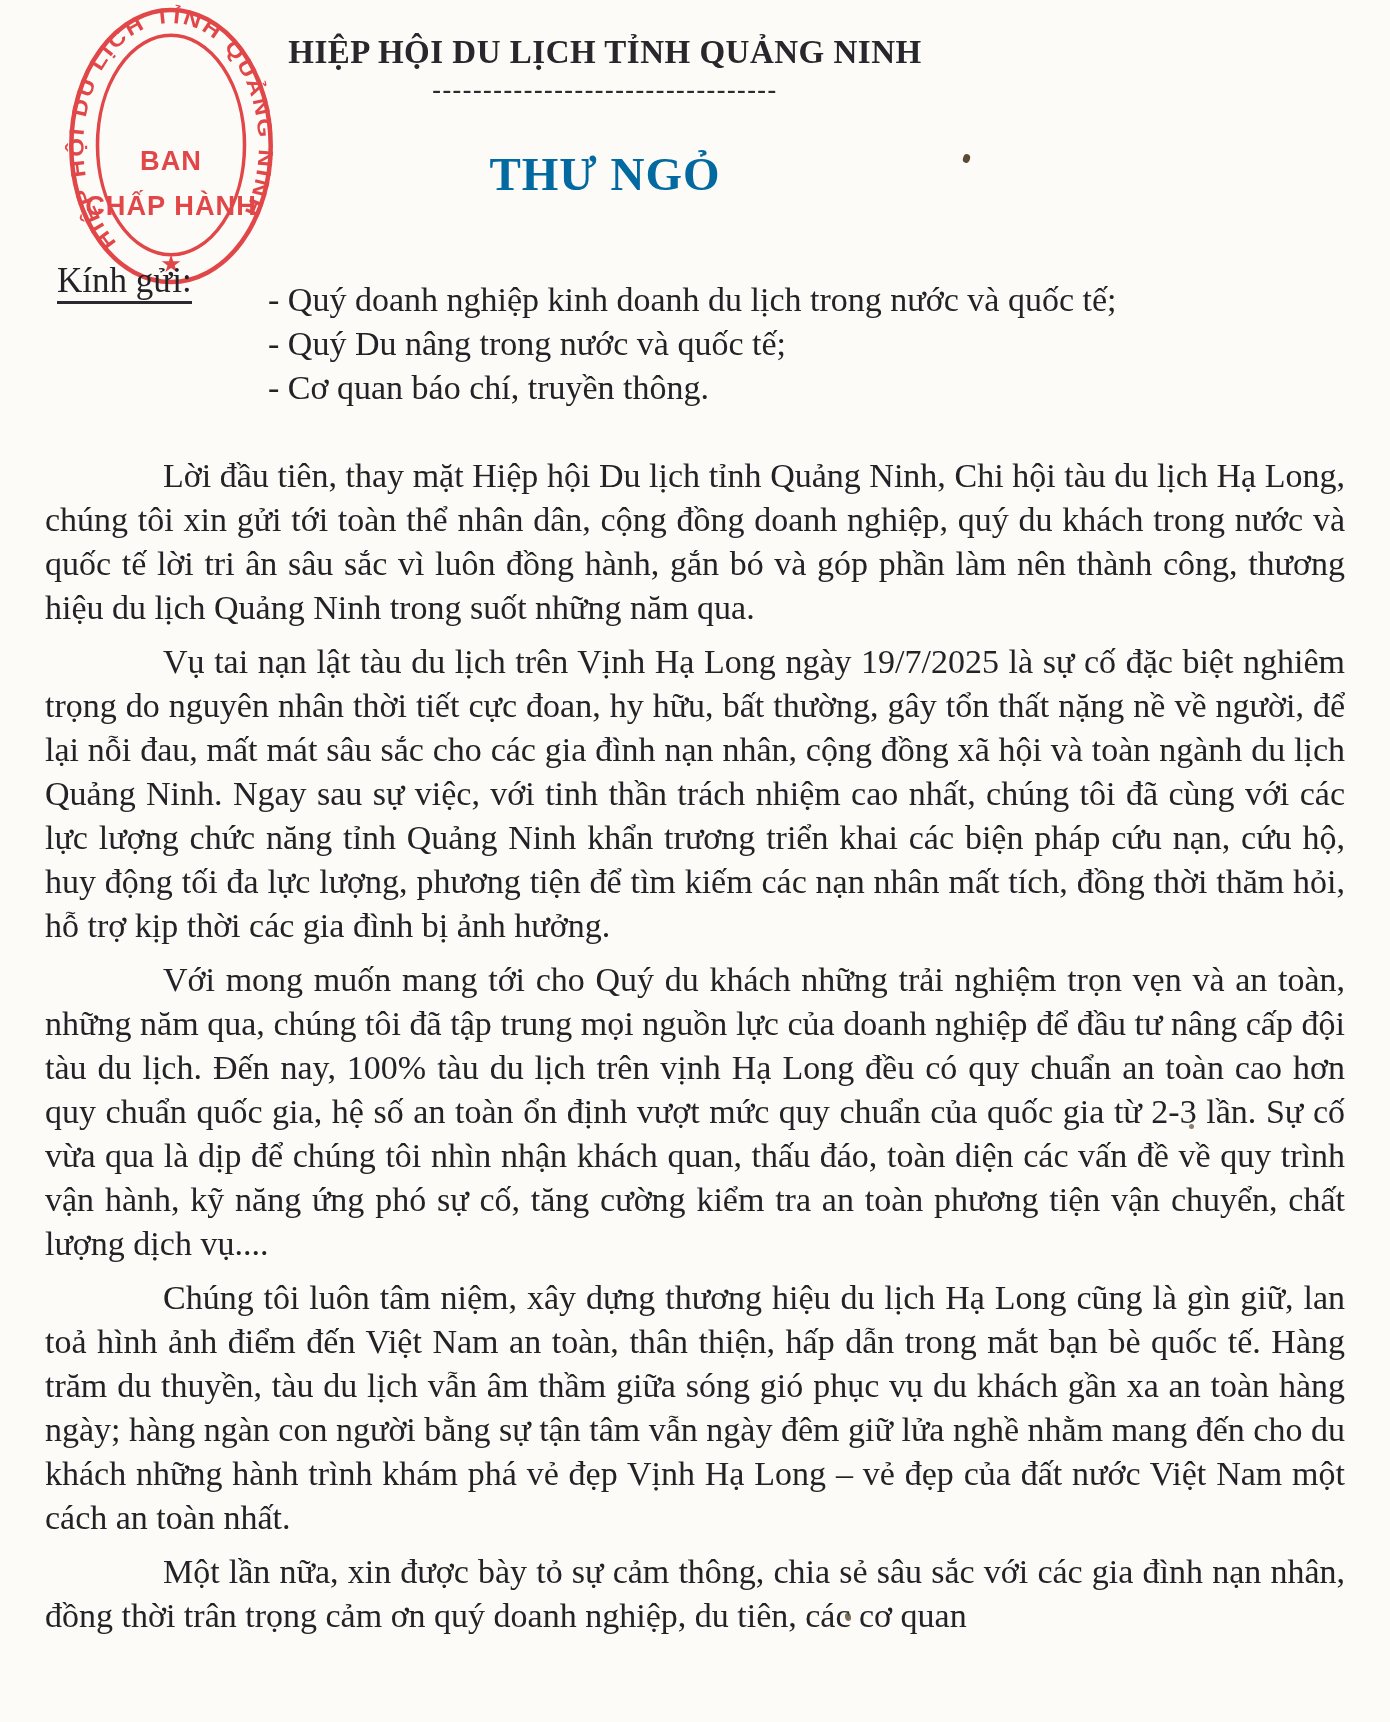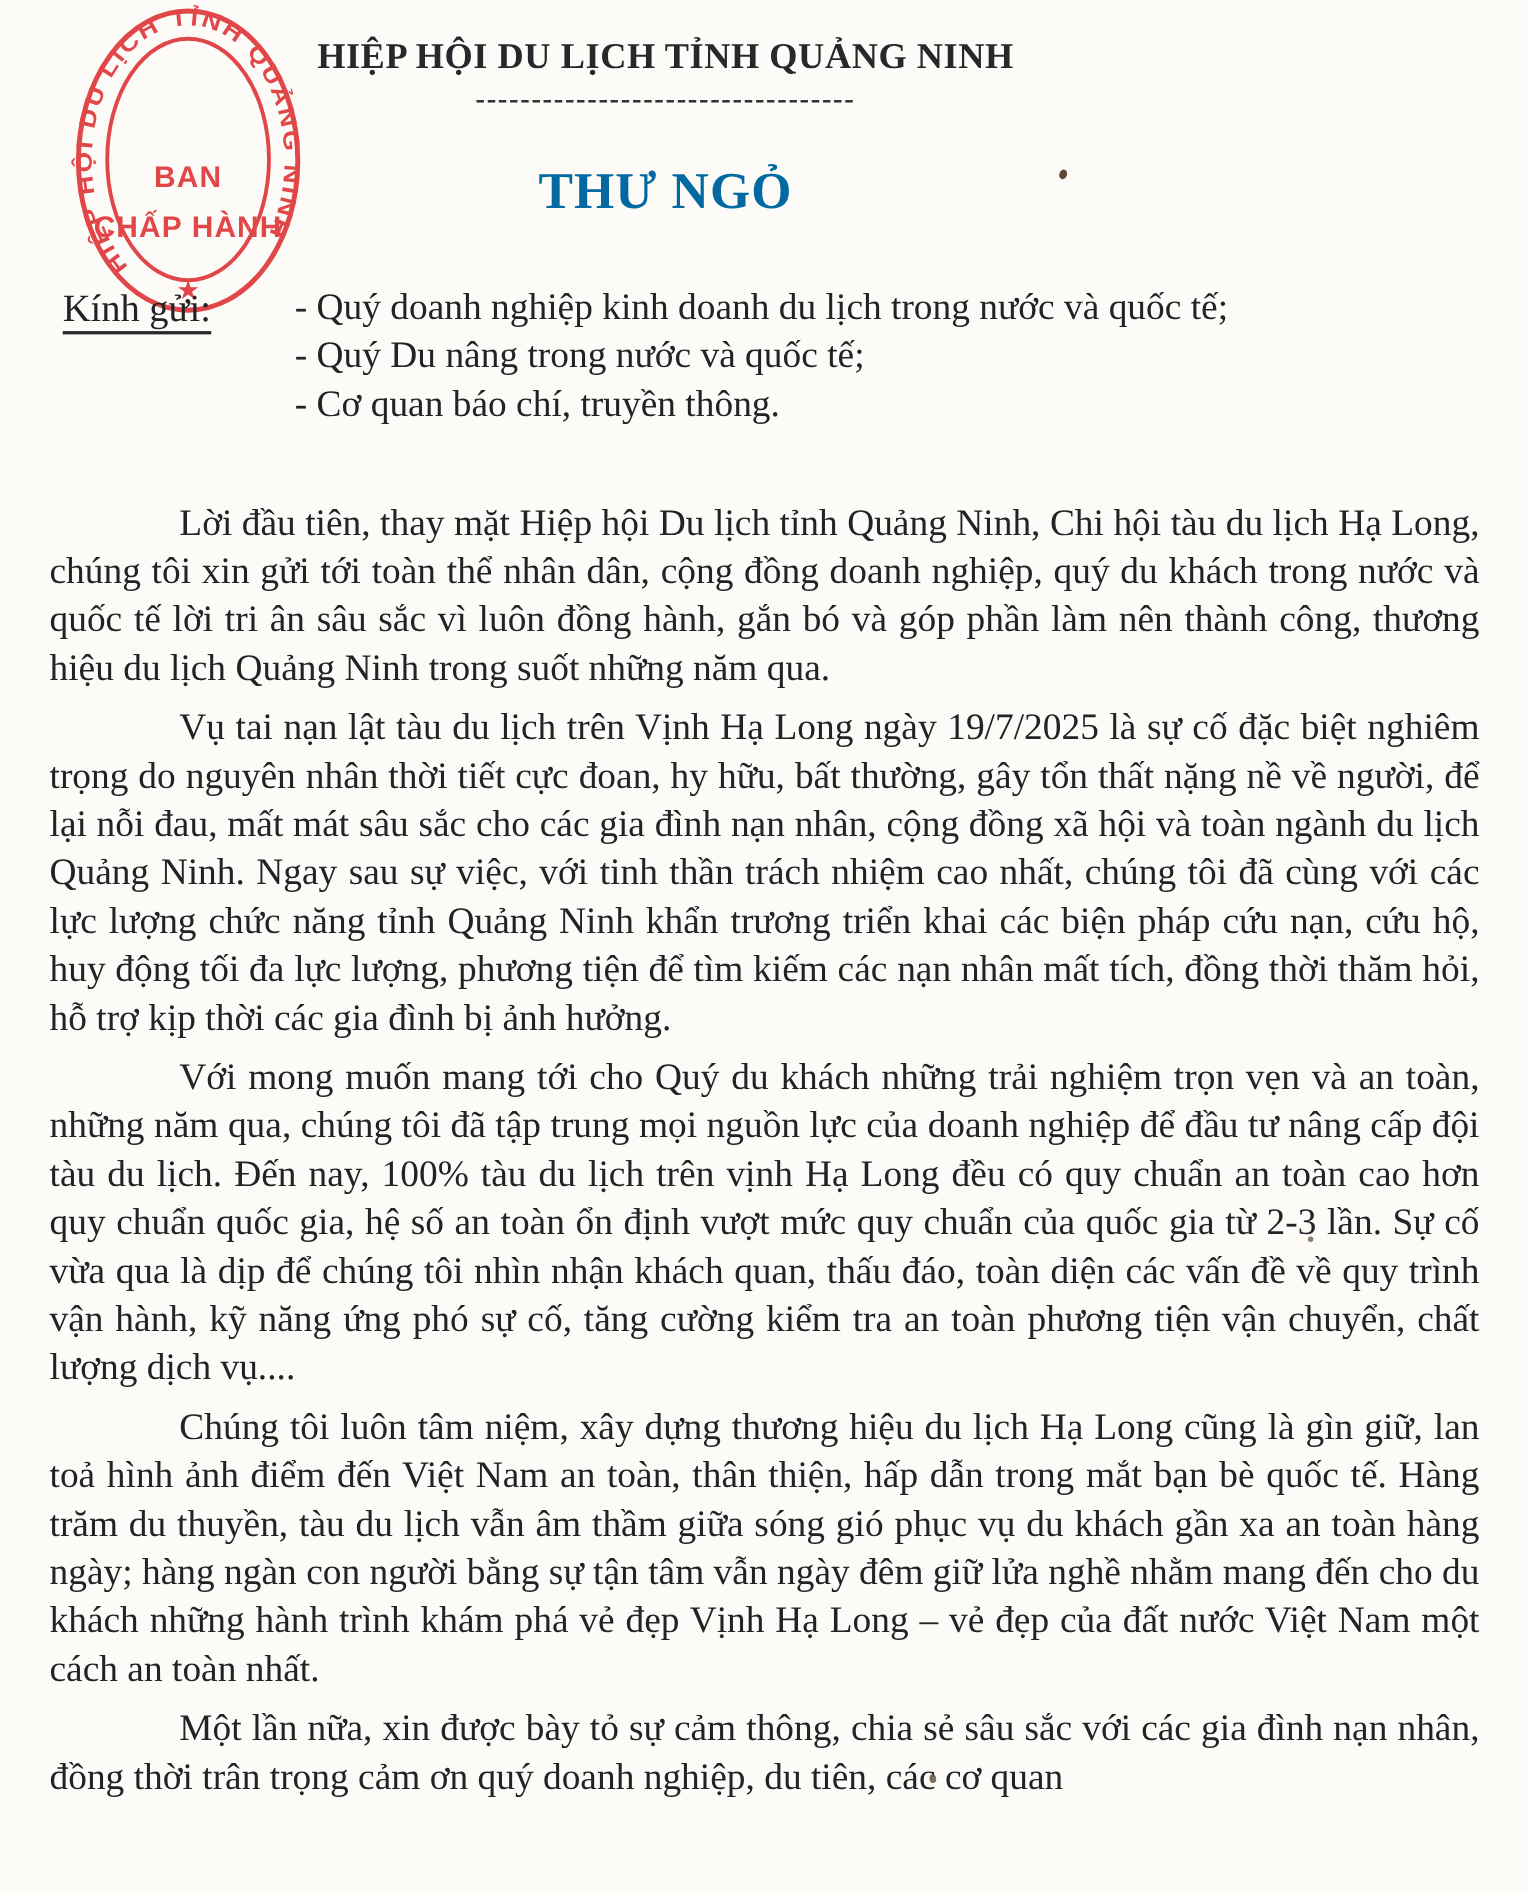--- a/index.html
+++ b/index.html
@@ -21,21 +21,21 @@
   .header{position:absolute;left:280px;top:34px;width:650px;text-align:center;}
   .org-name{font-size:33px;font-weight:bold;letter-spacing:.5px;color:#27272c;}
   .divider{font-size:26px;font-weight:bold;letter-spacing:1.5px;margin-top:4px;color:#2a2a2f;white-space:nowrap;}
   .letter-title{font-size:47px;font-weight:bold;letter-spacing:1px;margin-top:42px;color:#0369a1;}
   
   .salutation{position:absolute;left:57px;top:258px;width:1300px;display:flex;}
   .salutation-label{
     font-size:35px;line-height:46px;flex:0 0 211px;
   }
   .salutation-label span{border-bottom:3px solid #2a2a2e;padding-bottom:1px;}
-  .recipient-list{font-size:34px;line-height:44px;}
+  .recipient-list{font-size:34px;line-height:44px;margin-top:20px;}
   
   .letter-body{position:absolute;left:45px;top:442px;width:1300px;
     font-size:34px;line-height:44px;text-align:justify;}
   .letter-body p{margin:10px 0 0;text-indent:118px;}
   .letter-body p:first-child{margin-top:12px;}
   
   .speck{position:absolute;background:#5d4a33;border-radius:50%;}
   .speck.s1{left:963px;top:154px;width:7px;height:9px;transform:rotate(18deg);}
   .speck.s2{left:1189px;top:1124px;width:5px;height:5px;opacity:.7;}
   .speck.s3{left:845px;top:1613px;width:6px;height:8px;opacity:.8;transform:rotate(-12deg);}

